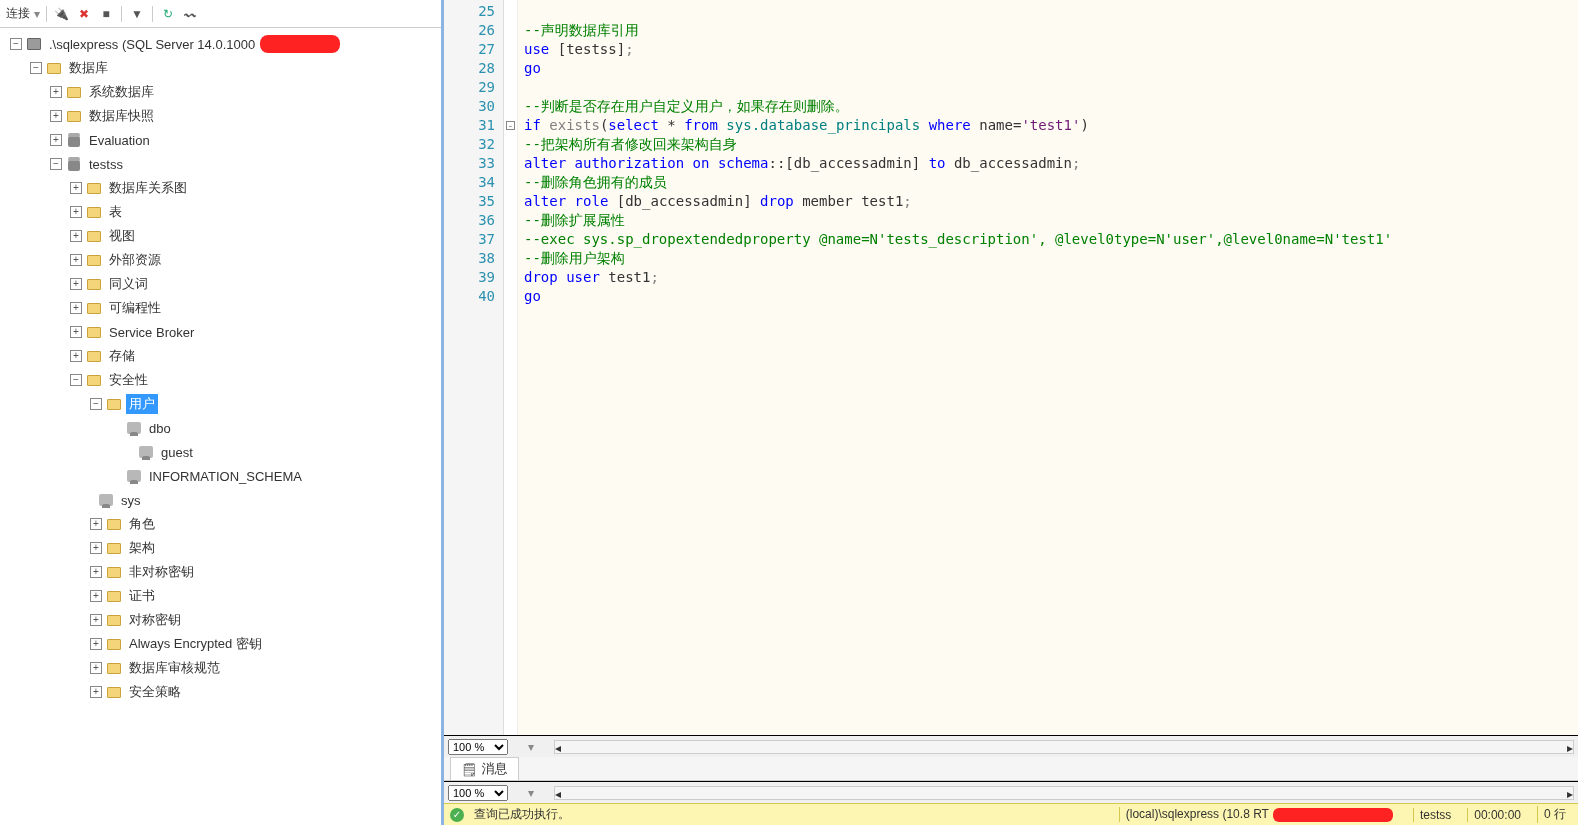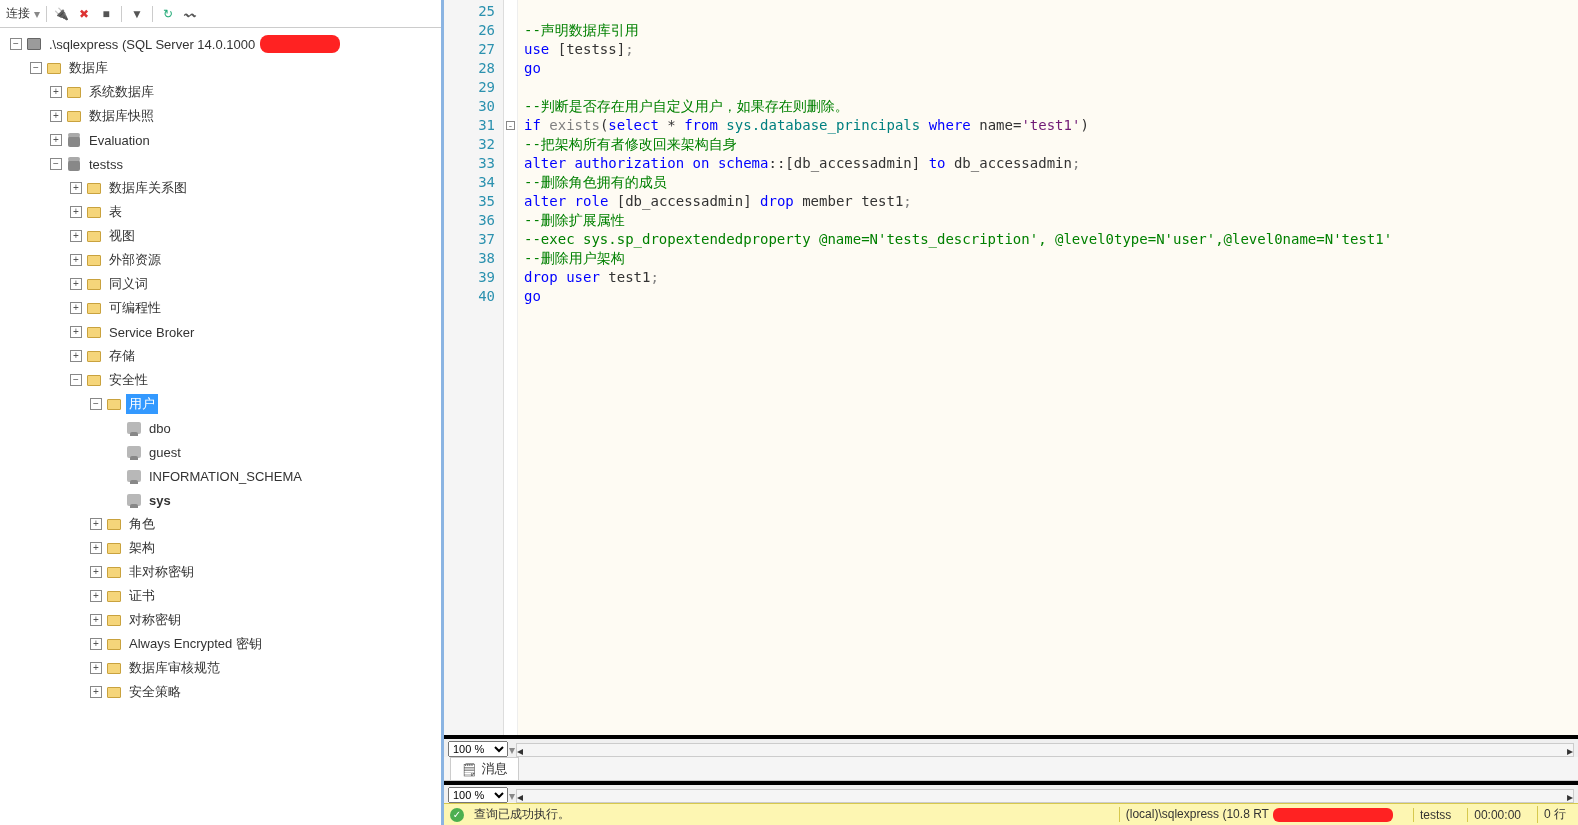--- a/index.html
+++ b/index.html
@@ -31,21 +31,21 @@
 .code { flex:1; font-family:Consolas,monospace; font-size:14px; padding:2px 9px 2px 6px; white-space:pre; overflow:auto; background:#fefbf3; position:relative; }
 .code .line { height:19px; line-height:19px; }
 .kw { color:#0000ff; }
 .com { color:#008000; }
 .sys { color:#008080; }
 .str { color:#701a75; }
 .op { color:#808080; }
 .foldcol { width:14px; background:#fff; border-right:1px solid #eee; padding-top:2px; }
 .foldcol div { height:19px; display:flex; align-items:center; justify-content:center; font-size:10px; color:#888; }
 .fbox { width:9px; height:9px; border:1px solid #888; display:flex; align-items:center; justify-content:center; line-height:7px; }
-.zoom { height:22px; border-top:4px solid #000000; display:flex; align-items:flex-end; padding:0 4px; background:#f0f0f0; font-size:12px; gap:1px; }
+.zoom { height:22px; border-top:1px solid #000000; display:flex; align-items:center; padding:0 4px; background:#f0f0f0; font-size:12px; gap:20px; }
 .zoom select { font-size:11px; width:60px; }
 .tabbar { height:24px; border-bottom:1px solid #ccc; display:flex; align-items:flex-end; background:#f5f5f5; padding-left:6px; }
 .tab { border:1px solid #ccc; border-bottom:none; padding:2px 10px; background:#fff; font-size:13px; display:flex; align-items:center; gap:4px; }
 .msgpane { flex:1; padding:8px 20px; font-size:13px; overflow:auto; }
 .status { height:22px; background:#fdf6b2; border-top:1px solid #d6c84e; display:flex; align-items:center; font-size:12px; padding:0 6px; gap:10px; }
 .status .okicon { width:14px; height:14px; border-radius:50%; background:#4caf50; color:#fff; display:flex; align-items:center; justify-content:center; font-size:10px; }
 .status .spacer { flex:1; }
 .status .seg { padding:0 6px; border-left:1px solid #d6c84e; }
 .status .redact2 { display:inline-block; width:120px; height:14px; background:#ff2222; border-radius:6px; margin:0 4px; vertical-align:middle; }
 .hscroll { height:16px; overflow-x:scroll; }
@@ -185,35 +185,35 @@
             </span>
             <span class="lbl selected">用户</span>
           </div>
       <div class="node" style="padding-left:110px;">
             <span class="toggle empty"></span>
             <span class="ficon">
               <span class="user"></span>
             </span>
             <span class="lbl">dbo</span>
           </div>
+      <div class="node" style="padding-left:110px;margin-left:12px;">
+            <span class="toggle empty"></span>
+            <span class="ficon">
+              <span class="user"></span>
+            </span>
+            <span class="lbl">guest</span>
+          </div>
       <div class="node" style="padding-left:110px;">
             <span class="toggle empty"></span>
             <span class="ficon">
               <span class="user"></span>
             </span>
-            <span class="lbl">guest</span>
-          </div>
-      <div class="node" style="padding-left:110px;">
-            <span class="toggle empty"></span>
-            <span class="ficon">
-              <span class="user"></span>
-            </span>
             <span class="lbl">INFORMATION_SCHEMA</span>
           </div>
-      <div class="node" style="padding-left:110px;font-weight:bold;">
+      <div class="node" style="padding-left:82px;">
             <span class="toggle empty"></span>
             <span class="ficon">
               <span class="user"></span>
             </span>
             <span class="lbl">sys</span>
           </div>
       <div class="node" style="padding-left:90px;">
             <span class="toggle">+</span>
             <span class="ficon">
               <span class="folder"></span>

